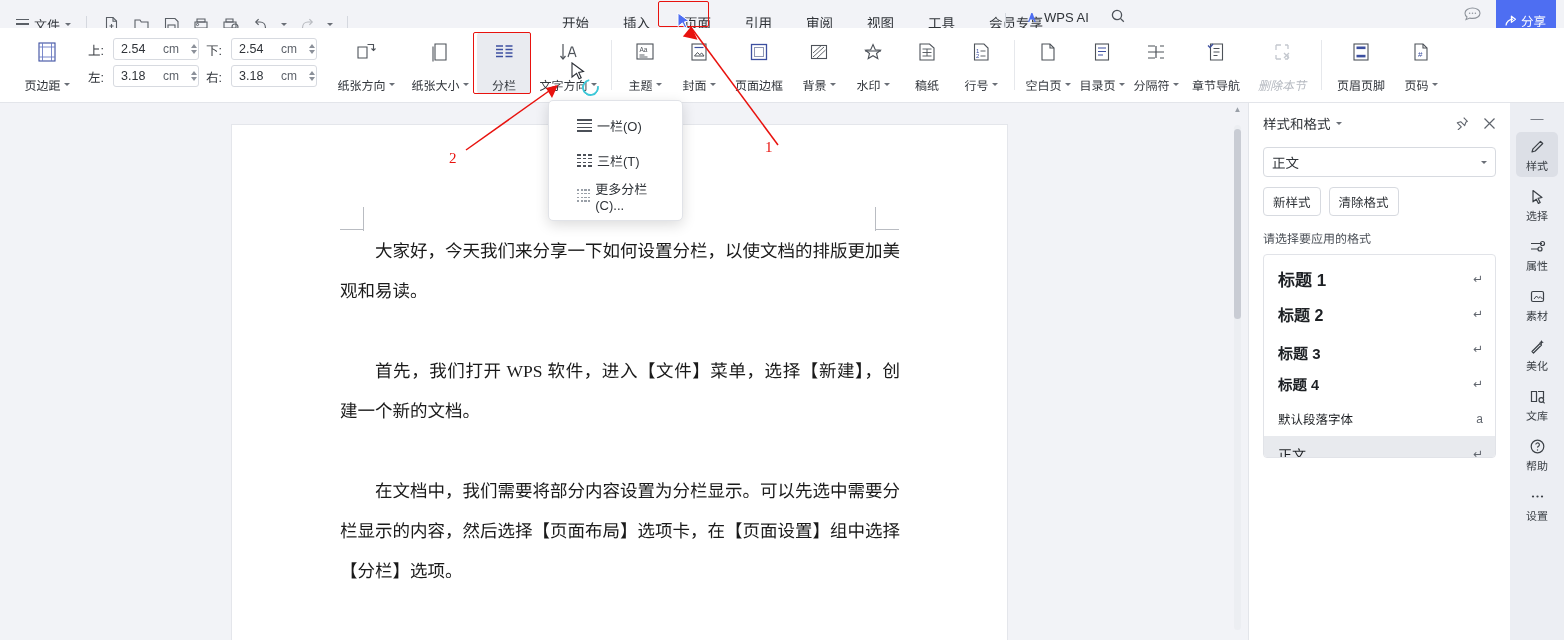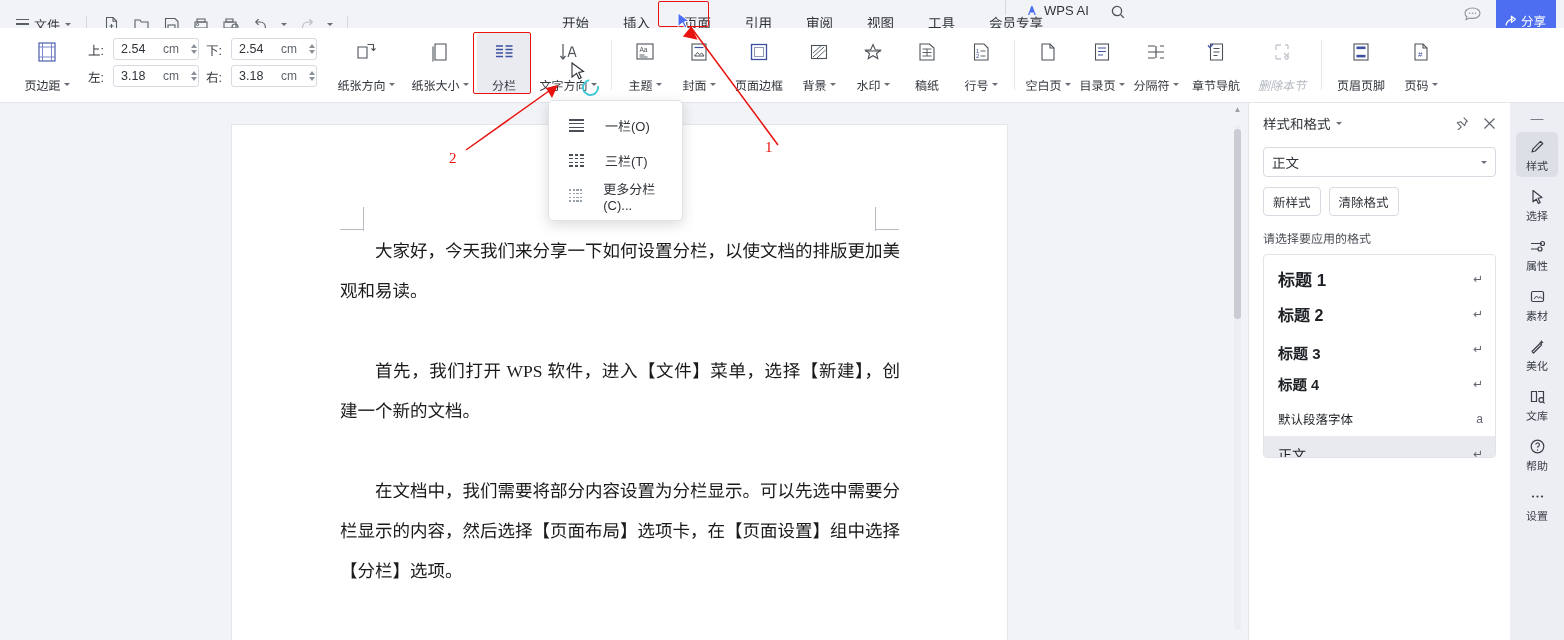--- a/index.html
+++ b/index.html
@@ -47,21 +47,21 @@
   }
   .mtab.active { color: #2f3338; }
   .mtab.active::after {
     content: ""; position: absolute; left: 14px; right: 14px; bottom: -1px; height: 2px;
     background: transparent;
   }
   .tab-redbox {
     position: absolute; left: 658px; top: 1px; width: 51px; height: 26px;
     border: 1.6px solid #e8120e; border-radius: 2px; pointer-events: none;
   }
-  .ai-area { position: absolute; left: 1005px; top: 0; height: 28px; display: flex; align-items: flex-start; gap: 8px; }
+  .ai-area { position: absolute; left: 1005px; top: 0; height: 28px; display: flex; align-items: flex-end; gap: 8px; }
   .ai-sep { width: 1px; height: 15px; background: #d5d8df; margin-right: 4px;}
   .ai-btn { display:flex; align-items:center; gap:5px; font-size: 13px; color:#2f3338; padding: 3px 6px; border-radius: 4px; }
   .tb-right { position: absolute; right: 8px; top: 0; height: 28px; display: flex; align-items: center; gap: 8px; }
   .share-btn {
     display: flex; align-items: center; gap: 4px;
     background: #4e6ef2; color: #fff; font-size: 12.5px;
     padding: 16px 10px 4px 8px; border-radius: 4px; cursor: default;
   }
 
   
@@ -110,22 +110,22 @@
   .big-btn.selected { background: #e9ebf0; }
 
   
   .dropdown {
     position: absolute; left: 548px; top: 100px; width: 135px;
     background: #fff; border: 1px solid #e1e3e8; border-radius: 5px;
     box-shadow: 0 4px 14px rgba(0,0,0,.14);
     padding: 7px 0; z-index: 40;
   }
   .dd-item {
-    display: flex; align-items: center; gap: 21px;
-    height: 35px; padding: 0 20px; font-size: 13px; color: #2f3338; cursor: default;
+    display: flex; align-items: center; gap: 5px;
+    height: 35px; padding: 0 28px; font-size: 13px; color: #2f3338; cursor: default;
   }
   .dd-ico { width: 15px; height: 13px; display: flex; flex-direction: column; justify-content: space-between; }
   .dd-ico.one i { display:block; width:15px; height:1.5px; background:#4b5058; }
   .dd-ico.two { flex-direction: row; gap: 3px; }
   .dd-ico.two div { display:flex; flex-direction:column; justify-content:space-between; height:13px; }
   .dd-ico.two div i { display:block; width:6px; height:1.5px; background:#4b5058; }
   .dd-ico.three { flex-direction: row; gap: 2px; }
   .dd-ico.three div { display:flex; flex-direction:column; justify-content:space-between; height:13px; }
   .dd-ico.three div i { display:block; width:3.6px; height:1.5px; background:#4b5058; }
   .dd-ico.more { flex-direction: row; gap: 1.5px; }

